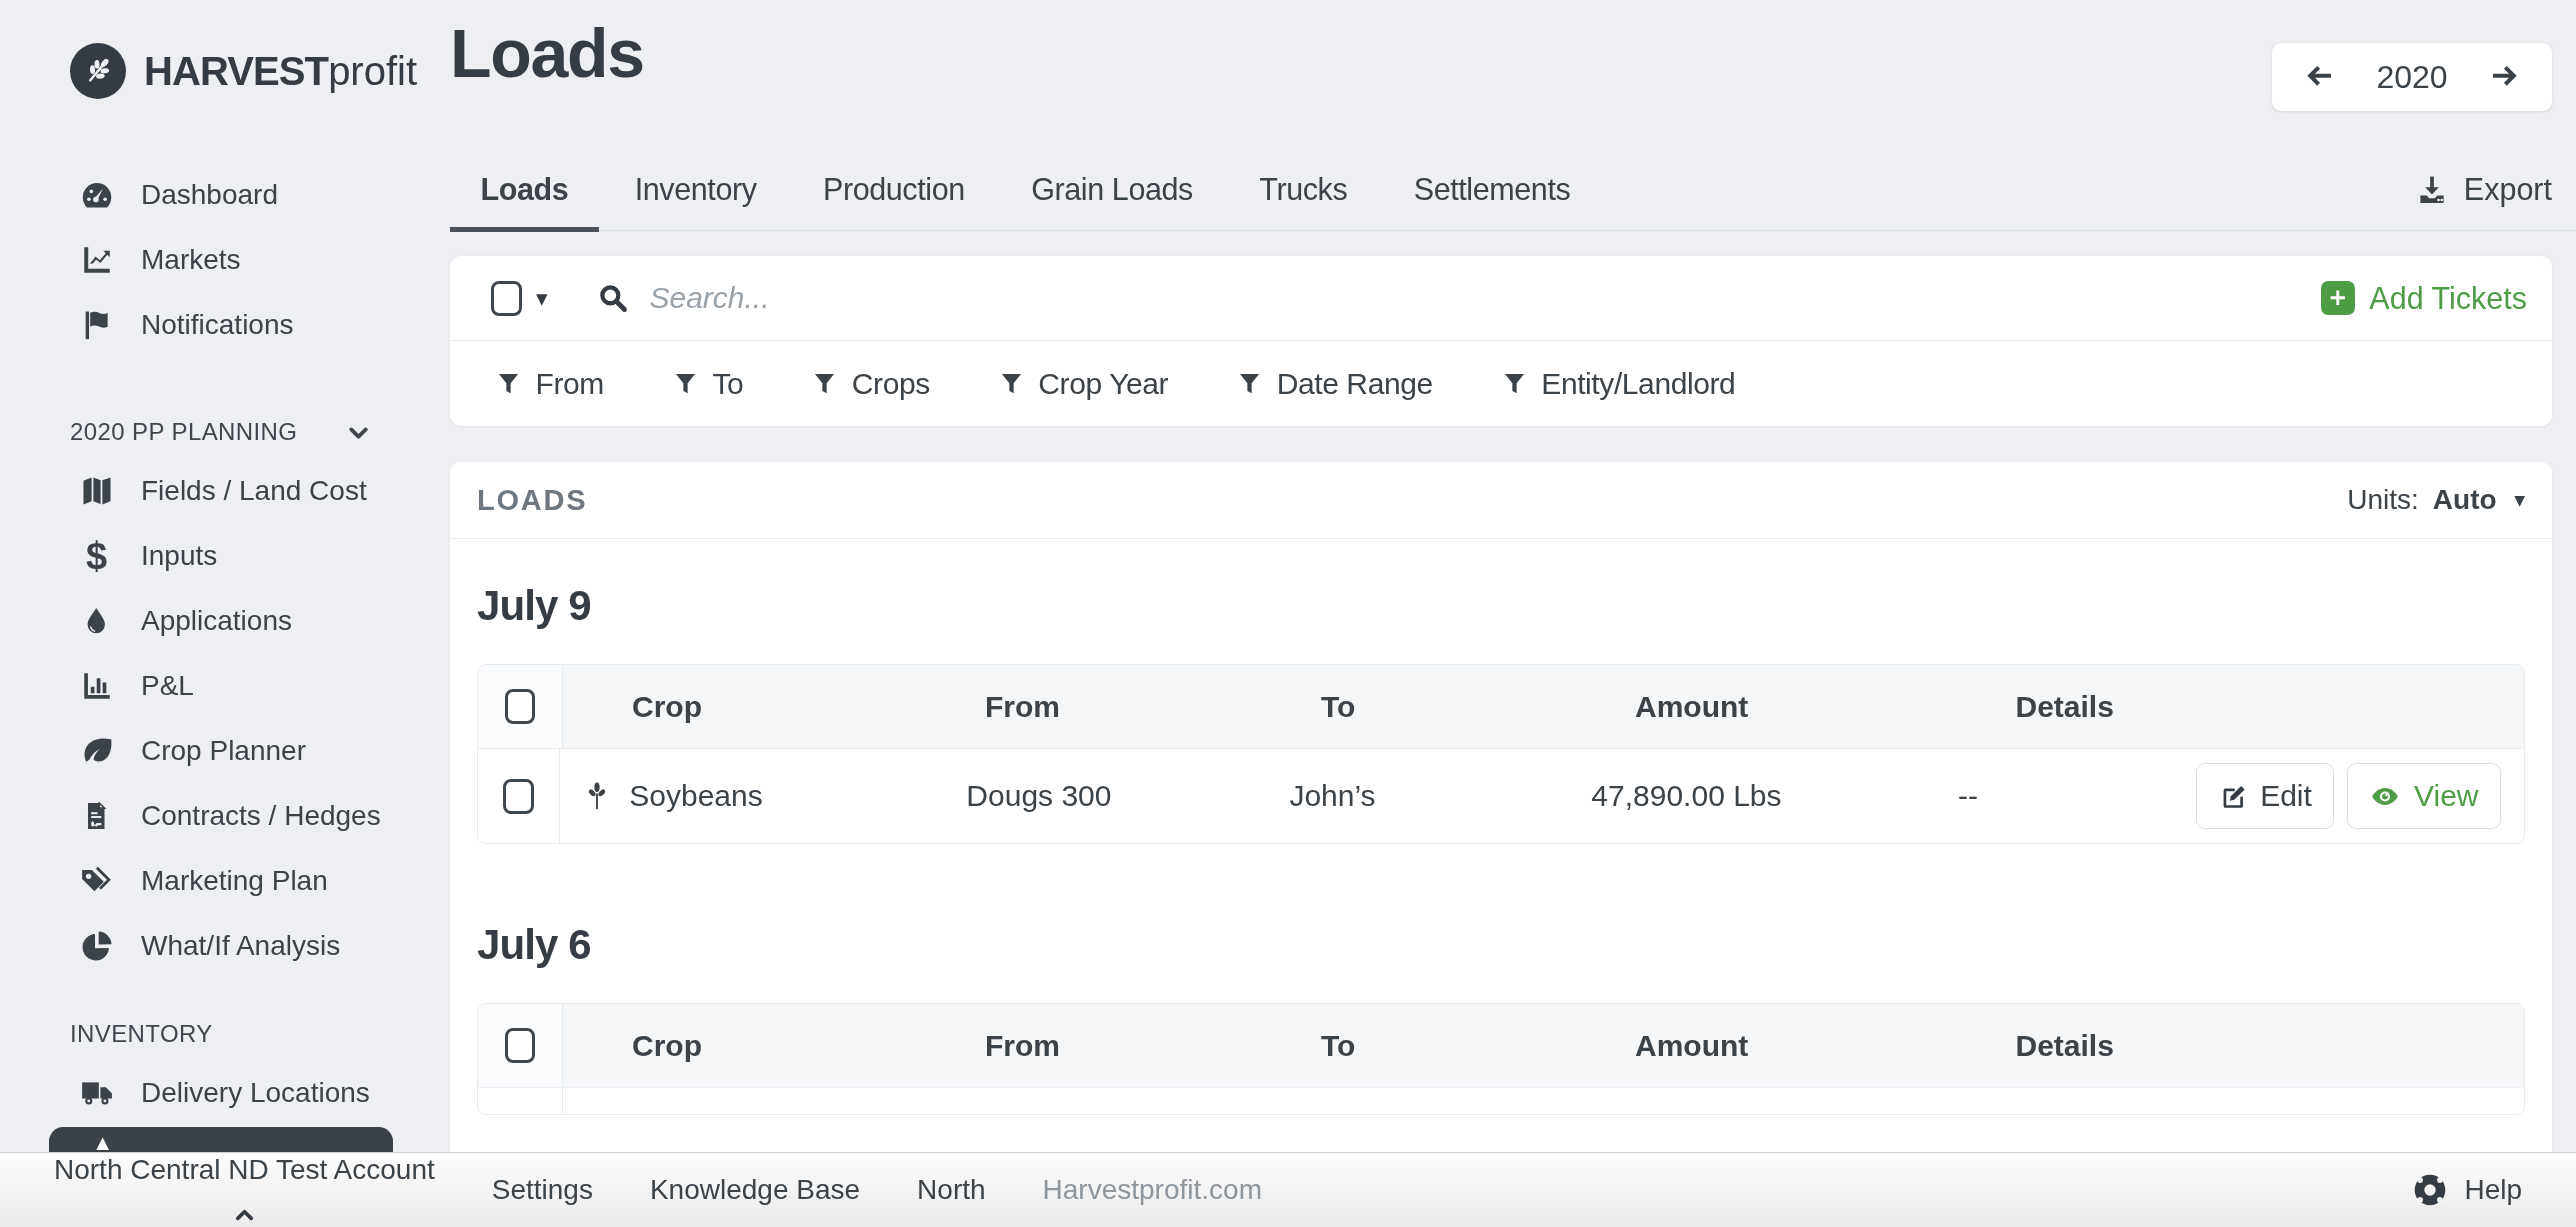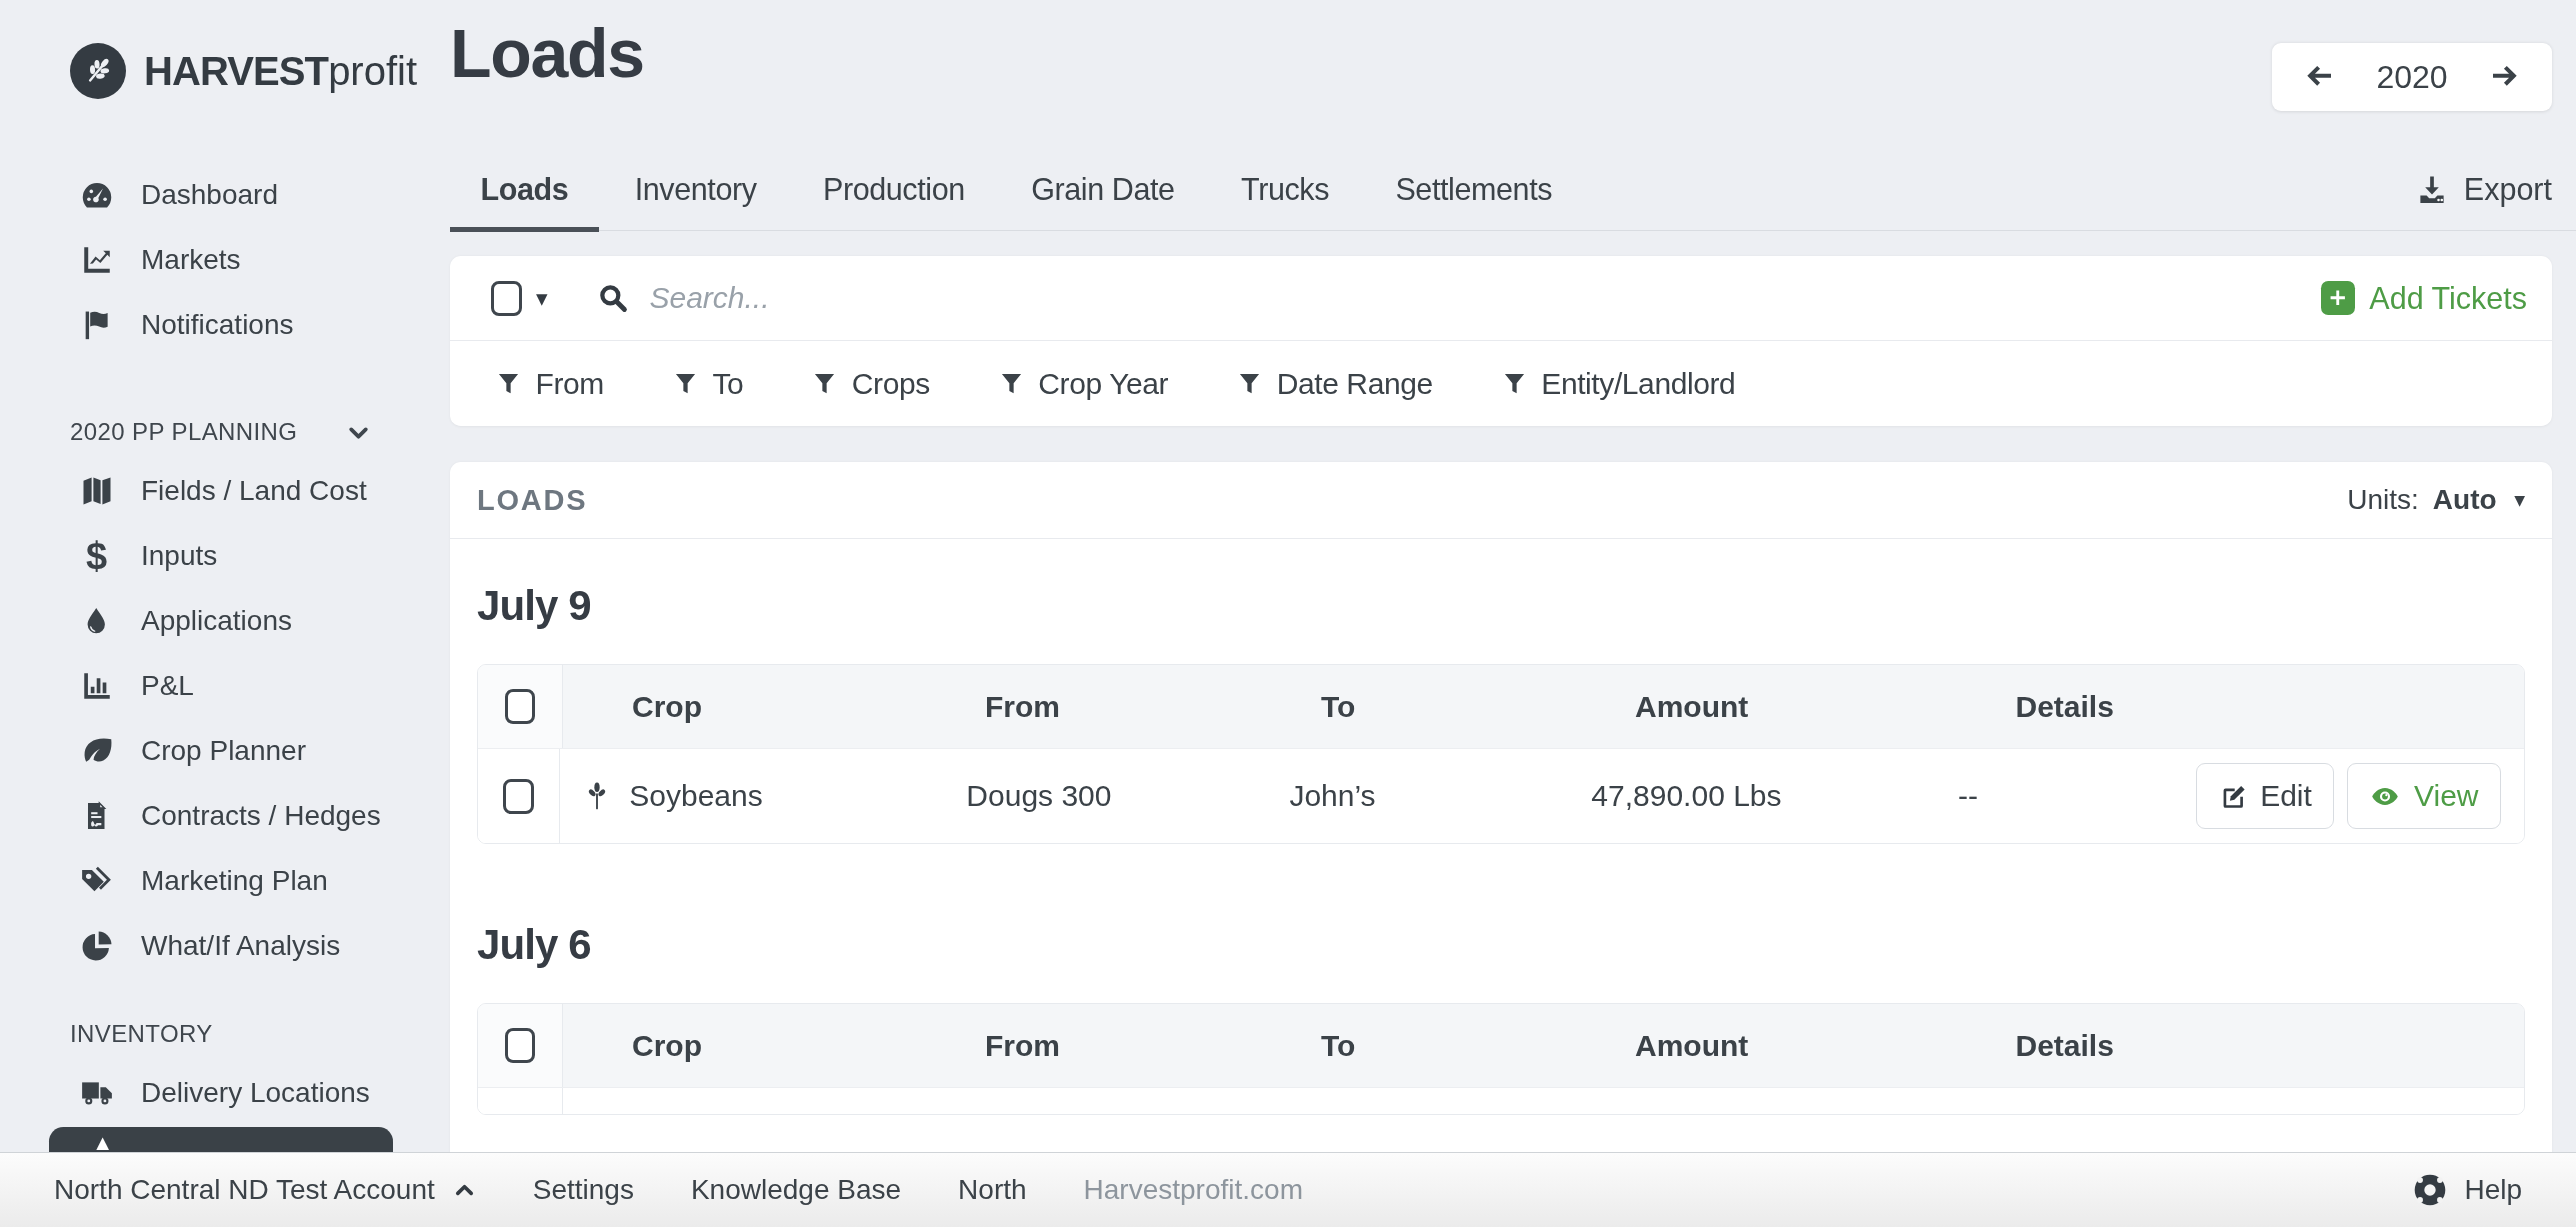--- a/index.html
+++ b/index.html
@@ -103,21 +103,21 @@
   .col-details { width:269px; padding-left:21.5px;text-align:right; }
   .col-actions { flex:1; justify-content:flex-end; gap:12.6px; padding-right:23px; }
   .btn { height:66px; padding:0 21.5px; background:#fff; border:1.8px solid #d8dce1; border-radius:9px;
     display:flex; align-items:center; gap:12.6px; font-size:30px; }
   .btn-view { color:#4e9c46; }
 
   
   .footer { position:absolute; left:0; bottom:0; width:100%; height:75px; z-index:10;
     background:linear-gradient(#fcfcfc,#ebebeb); border-top:1.8px solid #cfd3d7;
     display:flex; align-items:center; padding:0 54px; font-size:28px; }
-  .account { display:flex; align-items:center; gap:18px; }
+  .account { display:flex; align-items:center; gap:18px;flex-direction:column; }
   .footer-link { margin-left:57px; }
   .footer-link.gray { color:#8d959d; }
   .help { margin-left:auto; display:flex; align-items:center; gap:16px; }
 </style>
 </head>
 <body>
 
 <div class="sidebar">
   <div class="logo">
     <span class="logo-circle">
@@ -291,21 +291,21 @@
           <path d="M13.2 4.6l6.6 6.6-6.6 6.6-1.9-1.9 3.4-3.4H4v-2.6h10.7l-3.4-3.4z"></path>
         </svg>
     </span>
   </div>
 
   <div class="tabs-row">
     <div class="tabs">
       <div class="tab active clickable">Loads</div>
       <div class="tab clickable">Inventory</div>
       <div class="tab clickable">Production</div>
-      <div class="tab clickable">Grain Date</div>
+      <div class="tab clickable">Grain Loads</div>
       <div class="tab clickable">Trucks</div>
       <div class="tab clickable">Settlements</div>
     </div>
     <div class="export-btn clickable">
       <span>
         <svg width="34" height="34" viewBox="0 0 24 24" fill="currentColor">
           <path d="M10.7 2.5h2.6V10h3.5L12 15.2 7.2 10h3.5z"></path>
           <path d="M3.8 15.8h4.4l1.8 2h4l1.8-2h4.4v5.4H3.8z"></path>
           <circle cx="16.6" cy="19" r="0.9" fill="#fff"></circle>
           <circle cx="18.9" cy="19" r="0.9" fill="#fff"></circle>

